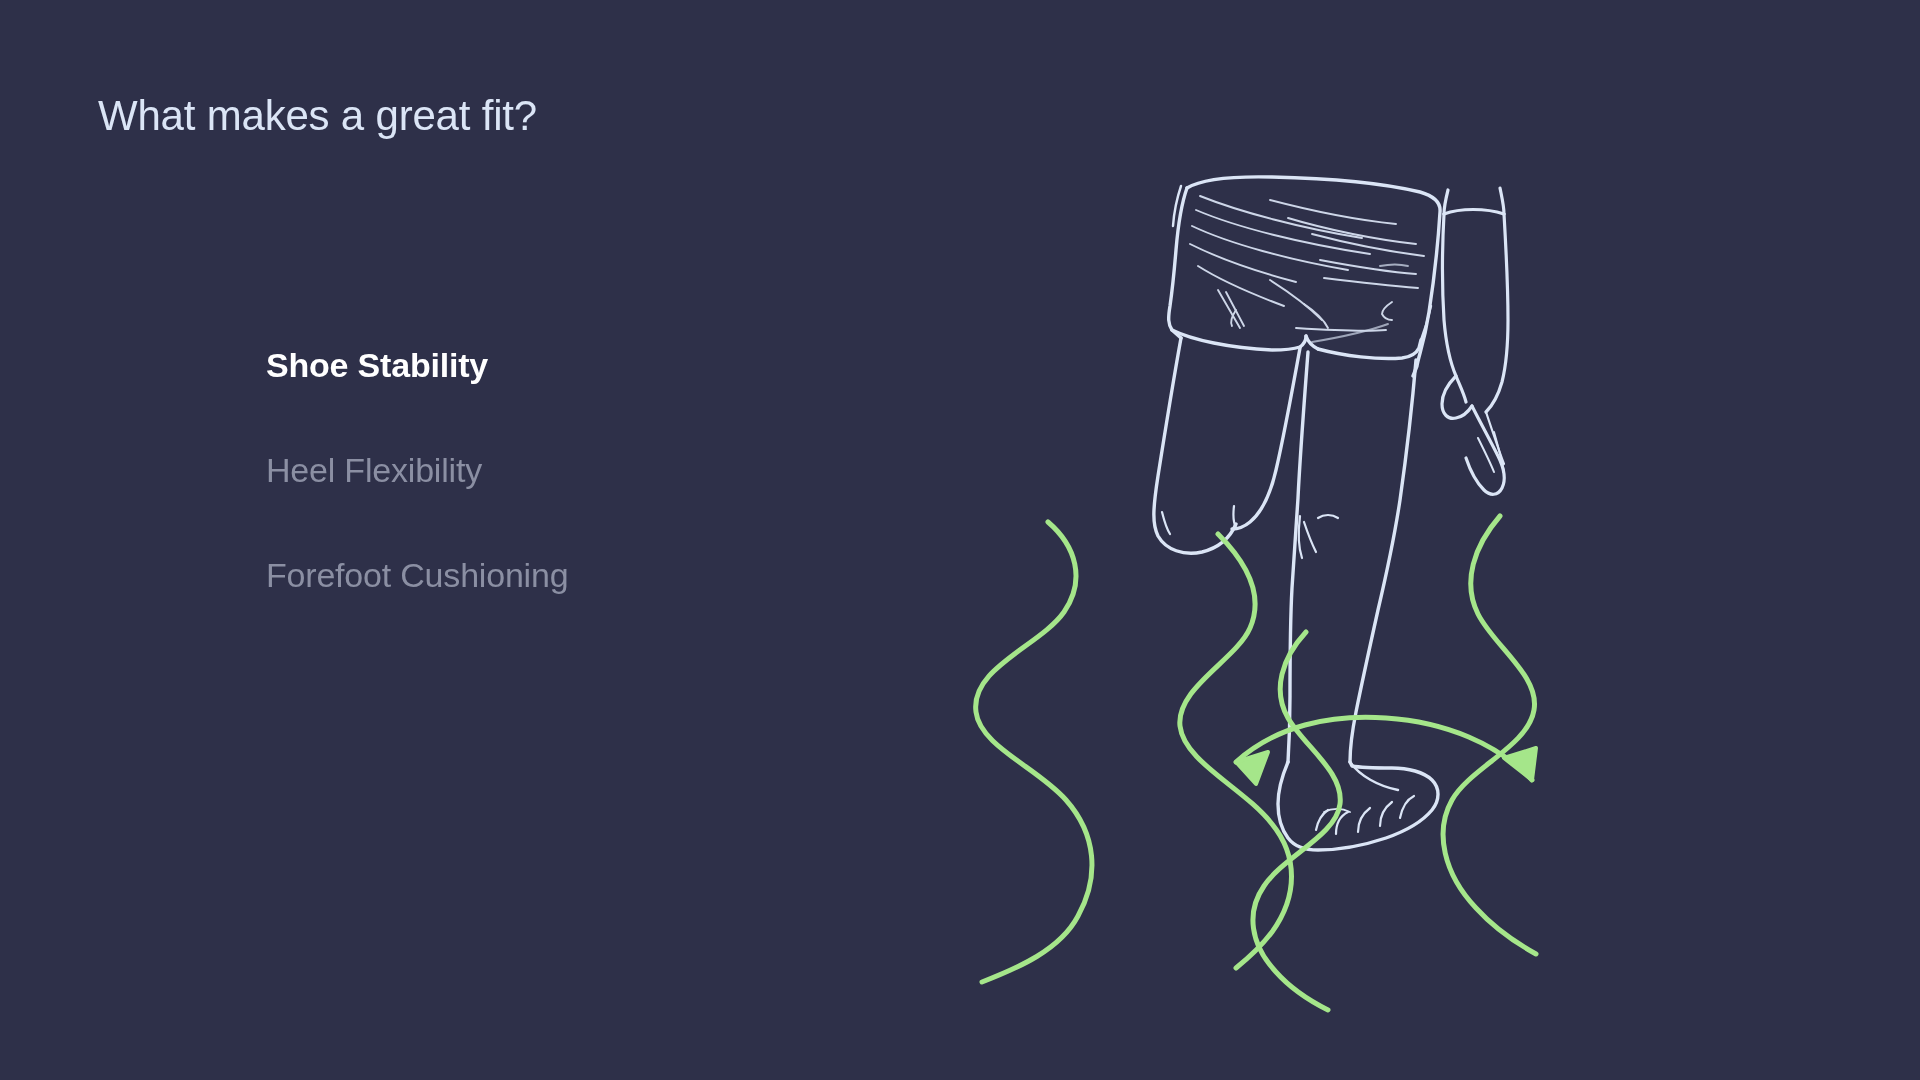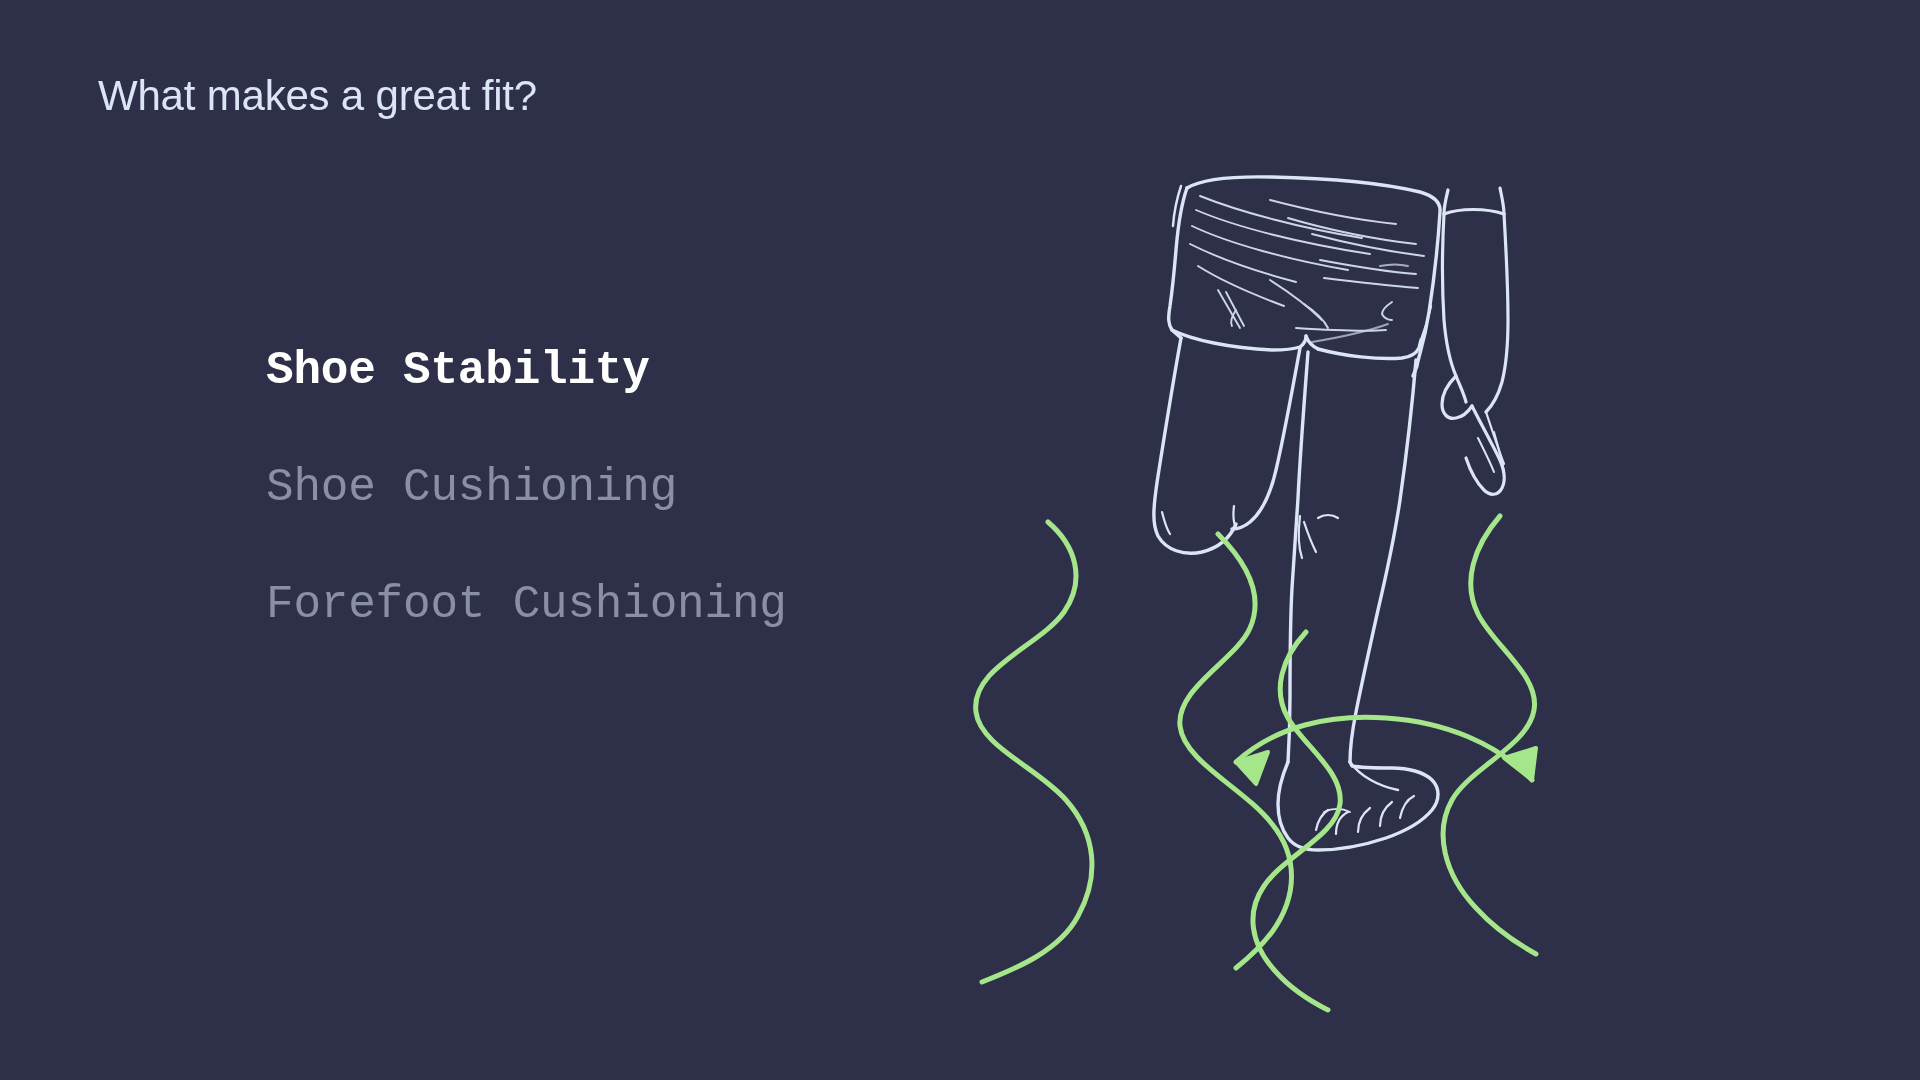--- a/index.html
+++ b/index.html
@@ -26,42 +26,41 @@
     position: absolute;
     left: 0;
     top: 0;
     width: 900px;
     height: 1080px;
   }
 
   #page-title {
     position: absolute;
     left: 98px;
-    top: 72px;
+    top: 92px;
     font-size: 42px;
     font-weight: 500;
     letter-spacing: -0.2px;
     color: #dbe5f6;
     white-space: nowrap;
   }
 
   #attribute-list {
     position: absolute;
     left: 266px;
     top: 348px;
     width: 600px;
   }
 
   .attribute-item {
-    font-size: 46px;
+    font-size: 34px;
     letter-spacing: -0.2px;
     white-space: nowrap;
     line-height: 1;
     margin-bottom: 71px;
-    font-family: Liberation Mono, monospace;
   }
   .attribute-item:last-child { margin-bottom: 7px; }
 
   .attribute-item.is-active {
     color: #ffffff;
     font-weight: 700;
   }
   .attribute-item.is-inactive {
     color: #8b8fa3;
     font-weight: 400;
@@ -88,21 +87,21 @@
 <div id="slide">
 
   <div id="left-column">
 
     <div id="page-title">What makes a great fit?</div>
 
     <div id="attribute-list">
 
       <div class="attribute-item is-active">Shoe Stability</div>
 
-      <div class="attribute-item is-inactive">Shoe Cushioning</div>
+      <div class="attribute-item is-inactive">Heel Flexibility</div>
 
 
       <div class="attribute-item is-inactive">Forefoot Cushioning</div>
 
     </div>
   </div>
 
   <div id="illustration">
     <svg viewBox="0 0 720 720" xmlns="http://www.w3.org/2000/svg">
 

